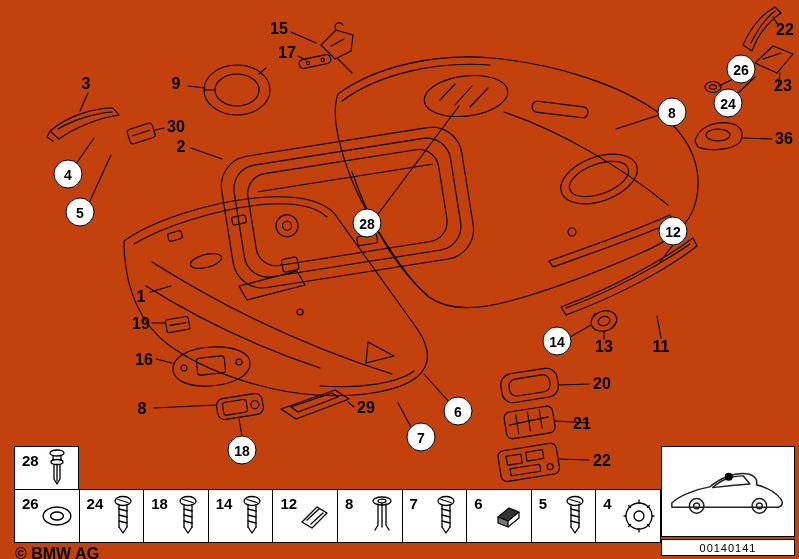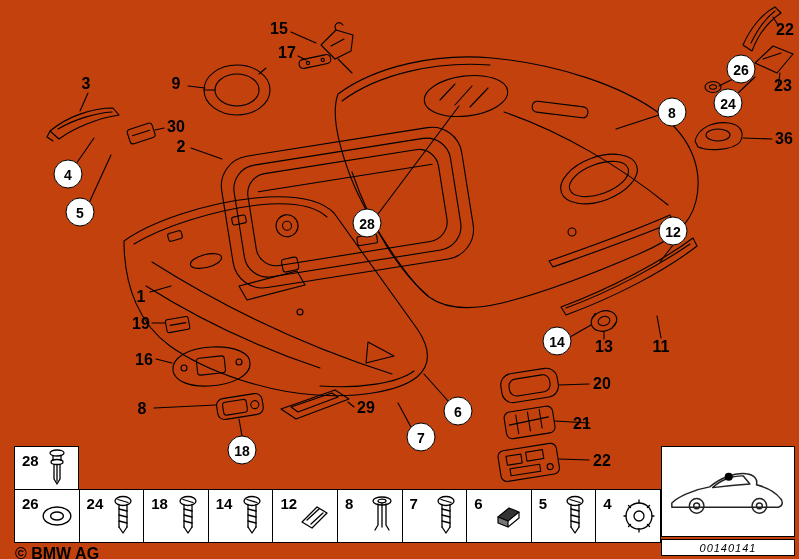--- a/index.html
+++ b/index.html
@@ -15,21 +15,21 @@
   .lbox .num{position:absolute;left:7px;top:5px;font-weight:bold;font-size:15px;}
   .lbox .ic{position:absolute;right:5px;top:50%;transform:translateY(-50%);}
   .row{position:absolute;left:14px;top:489px;width:647px;height:54px;display:flex;z-index:2;}
   .cell{flex:1;border:1px solid #000;margin-left:-1px;position:relative;background:#fff;box-sizing:border-box;}
   .cell:first-child{margin-left:0;}
   .cell .num{position:absolute;left:7px;top:5px;font-weight:bold;font-size:15px;}
   .cell .ic{position:absolute;right:5px;top:50%;transform:translateY(-50%);}
   .carbox{position:absolute;left:661px;top:446px;width:134px;height:91px;border:1px solid #000;background:#fff;
           display:flex;align-items:center;justify-content:center;z-index:2;box-sizing:border-box;}
   .platebox{position:absolute;left:661px;top:539px;width:134px;height:17px;border:1px solid #000;background:#fff;
-            display:flex;align-items:center;justify-content:center;font-size:11px;letter-spacing:1px;z-index:2;box-sizing:border-box;font-style:italic;}
+            display:flex;align-items:center;justify-content:center;font-size:11px;letter-spacing:1px;z-index:2;box-sizing:border-box;}
   .copyright{position:absolute;left:15px;top:545px;font-size:16px;font-weight:bold;z-index:2;}
 </style>
 </head>
 <body>
 
 <div id="stage">
 
   <svg width="0" height="0" style="position:absolute" aria-hidden="true">
     <defs>
       <g id="ic-screw" fill="none" stroke="#000" stroke-width="1.3" stroke-linecap="round" stroke-linejoin="round">

